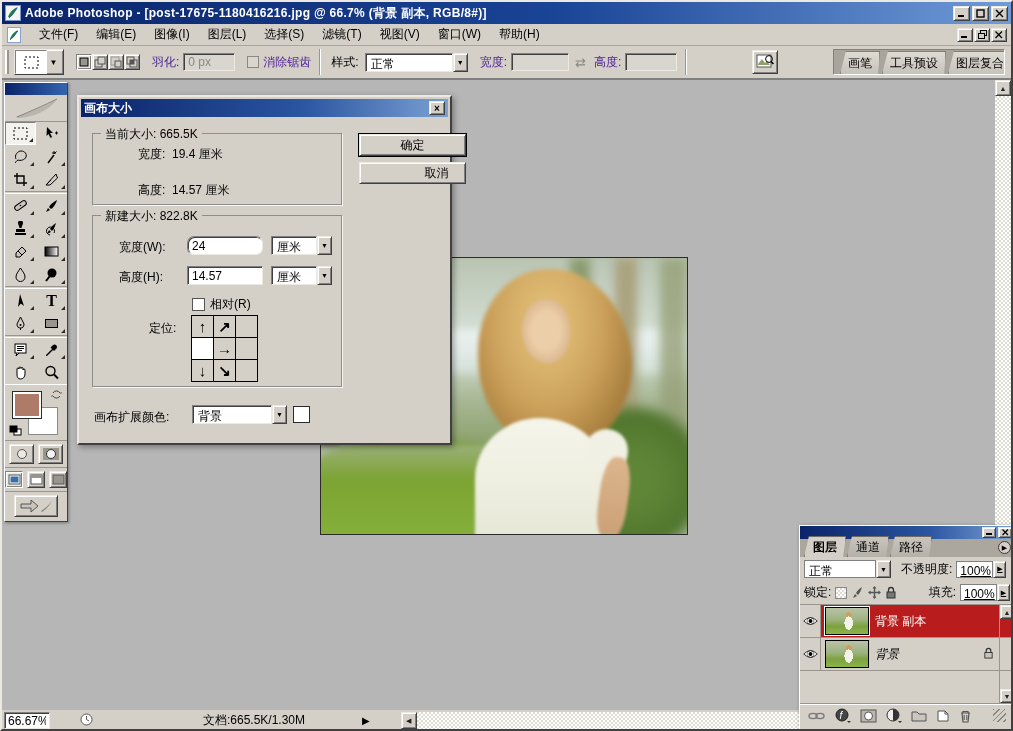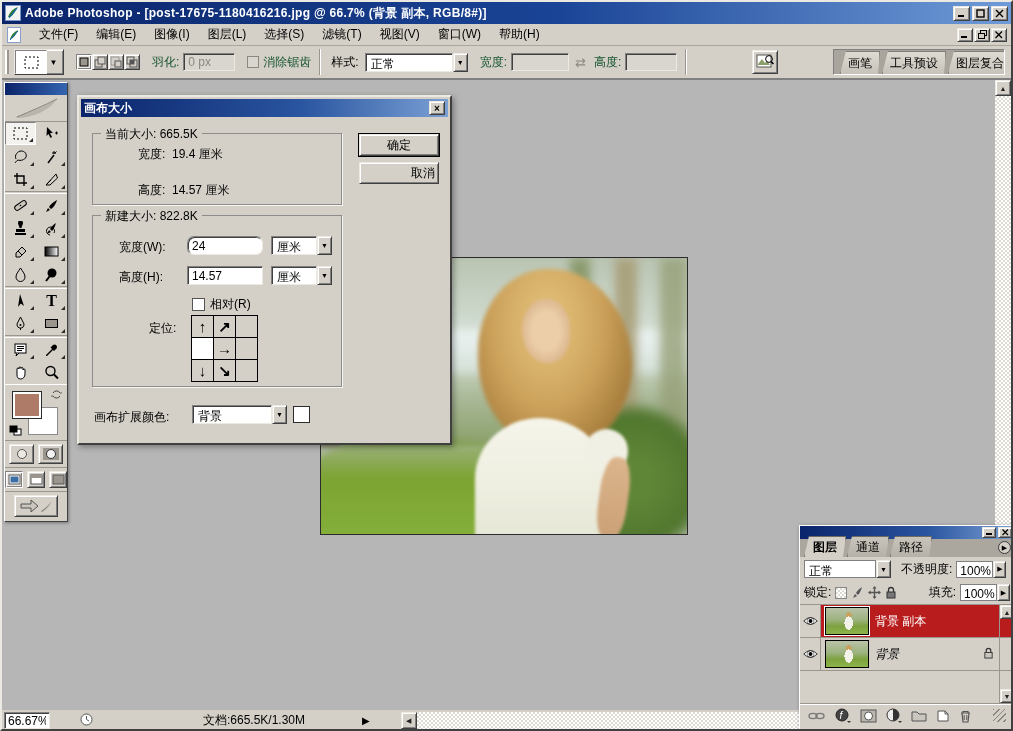--- a/index.html
+++ b/index.html
@@ -41,21 +41,21 @@
     border-bottom:2px solid #808080; display:flex; align-items:center; }
   .grip { width:4px; height:24px; margin:0 3px; border-left:2px solid #fff; border-right:2px solid #9a968e; }
   .toolpreset { width:50px; height:26px; display:flex; align-items:center; margin-left:2px; }
   .toolpreset .tp-icon { width:32px; height:24px; display:flex; align-items:center; justify-content:center; background:#fff;
      border:1px solid; border-color:#808080 #fff #fff #808080; }
   .toolpreset .tp-arrow { width:13px; height:24px; display:flex; align-items:center; justify-content:center; font-size:8px; }
   .modebtns { display:flex; margin-left:12px; }
   .modebtn { width:16px; height:16px; display:flex; align-items:center; justify-content:center; margin-right:0; }
   .modebtn.pressed { background:#ece9e2; border-color:#808080 #fff #fff #808080; }
   .ob-label { margin-left:12px; }
-  .ob-label.dis, .dis { color:#14532d; }
+  .ob-label.dis, .dis { color:#4c1d95; }
   .ob-field { height:18px; margin-left:4px; padding:2px 4px; font-size:12px; }
   .ob-field.disfield { background:#d9d6cf; color:#8c8880; }
   .ob-check { width:12px; height:12px; background:#d9d6cf; border:1px solid #8c8880; margin-left:12px; }
   .vsep { width:2px; height:26px; margin:0 8px; border-left:1px solid #9a968e; border-right:1px solid #fff; }
   .dropdown { display:flex; align-items:center; height:19px; }
   .dropdown .dd-text { background:#fff; border:1px solid; border-color:#808080 #ece9e2 #ece9e2 #808080;
      box-shadow:inset 1px 1px 0 #404040; height:19px; padding:2px 5px; }
   .dropdown .dd-btn { width:15px; height:19px; display:flex; align-items:center; justify-content:center; font-size:7px; }
   .swapicon { margin:0 6px; color:#8c8880; font-size:13px; }
   .ob-right { margin-left:auto; display:flex; align-items:center; height:100%;gap:47px; }
@@ -106,21 +106,21 @@
   
   .dialog { position:absolute; left:75px; top:93px; width:375px; height:350px; background:#d4d0c8;
      border:2px solid; border-color:#ece9e2 #404040 #404040 #ece9e2; box-shadow:2px 2px 6px rgba(0,0,0,.35); z-index:20; }
   .dlg-title { height:18px; margin:2px; background:linear-gradient(90deg,#0a246a 0%,#2a55a0 60%,#7aa0d4 100%);
      display:flex; align-items:center; padding:0 3px; }
   .dlg-title .dtext { color:#fff; font-weight:bold; flex:1; }
   .dlg-close { width:16px; height:14px; display:flex; align-items:center; justify-content:center; font-size:10px; font-weight:bold; }
   .dlg-group { position:absolute; left:13px; width:250px; border:1px solid #8d8d8d; box-shadow:1px 1px 0 #f6f5f0; }
   .dlg-legend { position:absolute; top:-8px; left:8px; background:#d4d0c8; padding:0 4px; }
   .dlg-row { position:absolute; white-space:nowrap; }
-  .dlg-btn { position:absolute; left:280px; width:80px; height:22px; display:flex; align-items:center; justify-content:center; }
+  .dlg-btn { position:absolute; left:280px; width:107px; height:22px; display:flex; align-items:center; justify-content:center; }
   .dlg-btn.default { outline:1px solid #000; }
   .numfield { position:absolute; height:19px; padding:2px 4px; font-family:"Liberation Sans",sans-serif; font-size:12px; }
   .anchor { position:absolute; display:grid; grid-template-columns:22px 22px 22px; grid-template-rows:22px 22px 22px; }
   .acell { border:1px solid #000; margin:-1px 0 0 -1px; background:#d4d0c8; display:flex; align-items:center; justify-content:center;
      font-size:15px; font-weight:bold; }
   .acell.sel { background:#fff; }
   .cswatch { position:absolute; width:17px; height:17px; background:#fff; border:1px solid #2b2b2b; box-shadow:0 0 0 2px #fff inset; }
 
   
   .palette { position:absolute; left:797px; top:523px; width:216px; height:206px; background:#d4d0c8;
@@ -130,21 +130,21 @@
   .pal-tabs { height:18px; display:flex; align-items:flex-end; background:#aba79e; padding:2px 2px 0 4px; position:relative; }
   .pal-tab { background:linear-gradient(#c9c5bc,#b5b1a8); border:1px solid #6e6a62; border-bottom:none; padding:2px 8px 1px 8px;
      clip-path:polygon(5px 0,100% 0,calc(100% - 3px) 100%,0 100%); margin-right:1px; white-space:nowrap; }
   .pal-tab.active { background:#d4d0c8; font-weight:bold; }
   .pal-fly { position:absolute; right:3px; bottom:3px; width:13px; height:13px; border-radius:50%; border:1px solid #3b3b3b;
      display:flex; align-items:center; justify-content:center; font-size:7px; background:#d4d0c8; }
   .pal-row { display:flex; align-items:center; padding:3px 4px; gap:4px; }
   .mini-dd { display:flex; }
   .mini-dd .dd-text { background:#fff; border:1px solid #808080; height:18px; padding:2px 4px; width:72px; }
   .mini-dd .dd-btn { width:15px; height:18px; display:flex; align-items:center; justify-content:center; font-size:7px; }
-  .pctfield { display:flex; }
+  .pctfield { display:flex;text-decoration:underline; }
   .pctfield .pf-text { background:#fff; border:1px solid #808080; height:17px; padding:2px 3px; width:37px; }
   .pctfield .pf-btn { width:13px; height:17px; display:flex; align-items:center; justify-content:center; font-size:7px; }
   .lockicons { display:flex; gap:4px; align-items:center; }
   .layerlist { position:relative; height:100px; border-top:1px solid #9a968e; border-bottom:1px solid #9a968e; background:#d4d0c8; }
   .layer { display:flex; align-items:center; height:33px; border-bottom:1px solid #9a968e; position:relative; }
   .layer.sel { background:#b91c1c; color:#fff; }
   .eyebox { width:21px; align-self:stretch; border-right:1px solid #9a968e; display:flex; align-items:center; justify-content:center; background:#d4d0c8; }
   .lthumb { width:44px; height:28px; margin:0 6px 0 4px; border:1px solid #000;
      background: radial-gradient(ellipse 7px 11px at 54% 58%, #f3f2e8 60%, rgba(0,0,0,0) 61%),
                  radial-gradient(ellipse 5px 5px at 54% 28%, #caa05f 60%, rgba(0,0,0,0) 61%),

